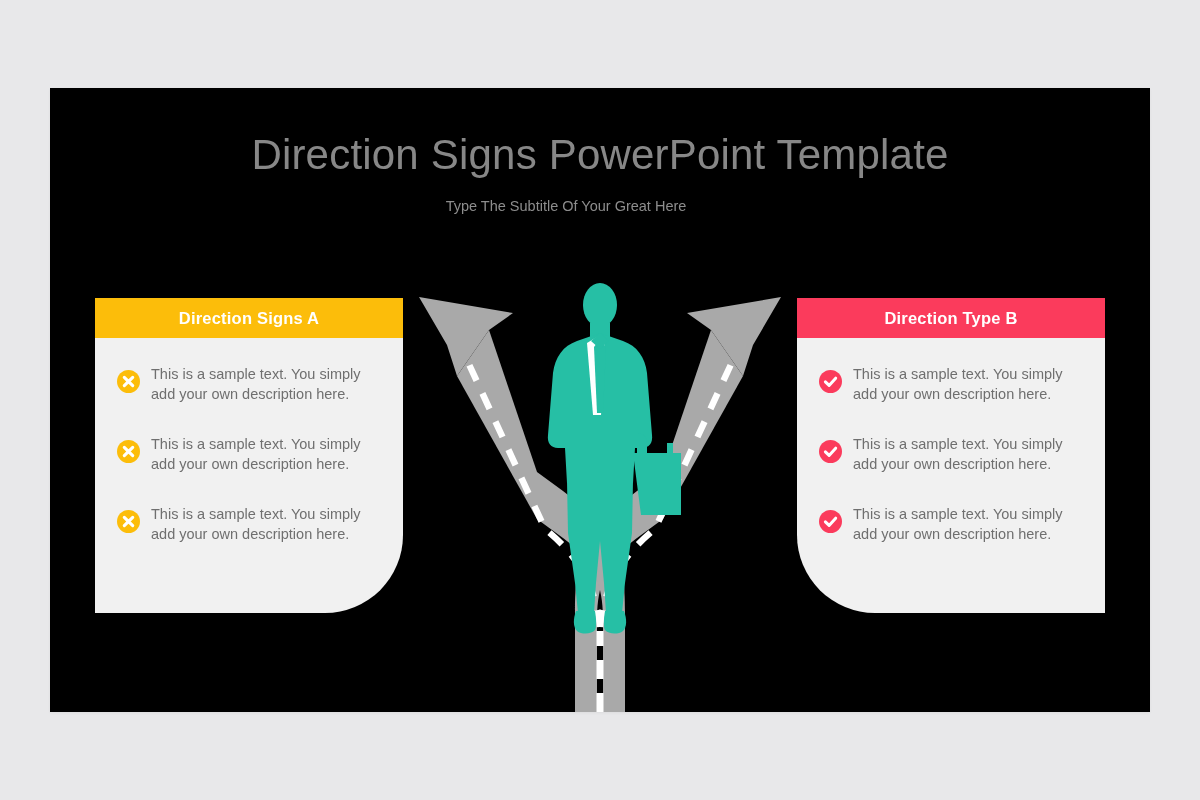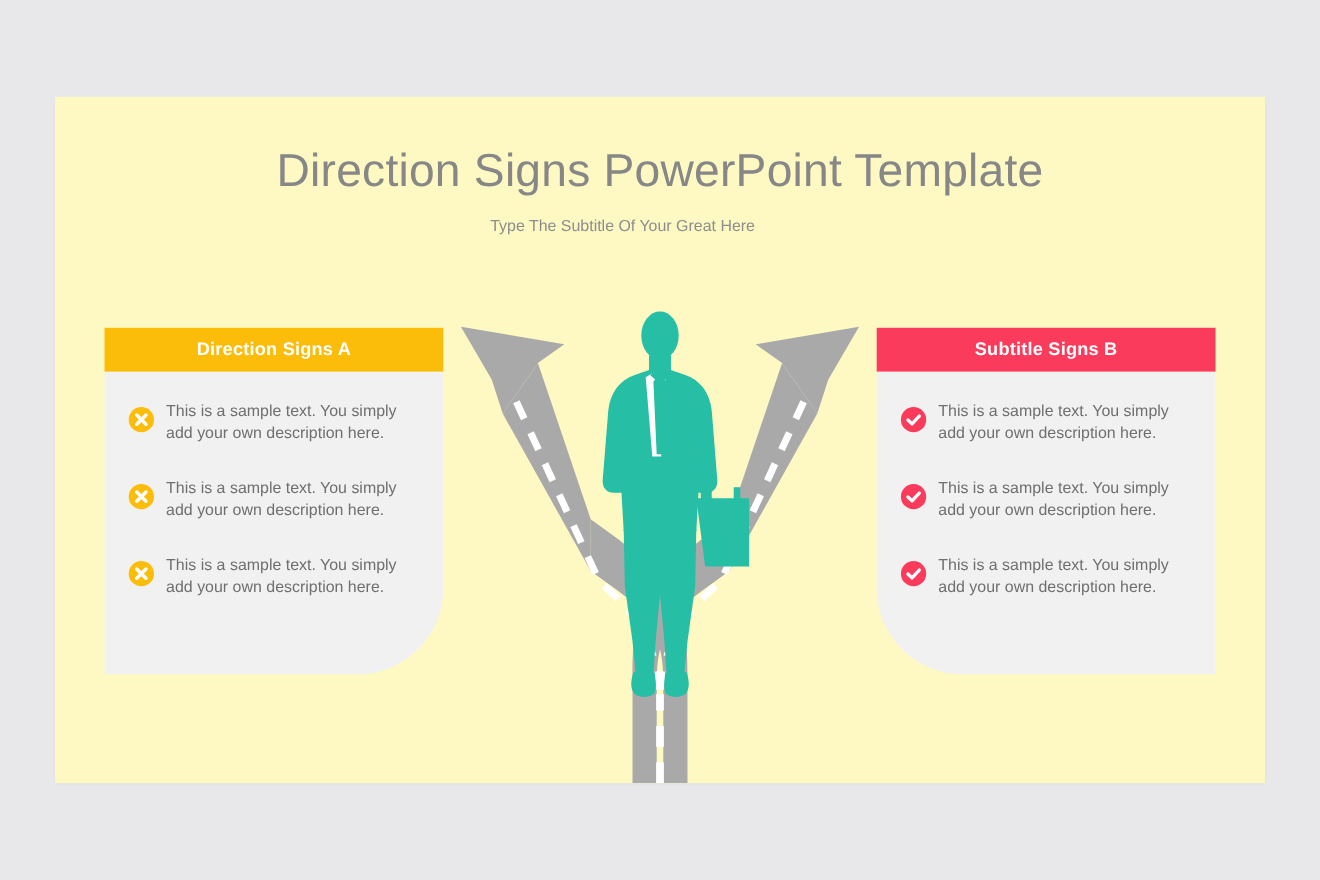--- a/index.html
+++ b/index.html
@@ -20,21 +20,21 @@
     height: 800px;
   }
 
   
   .slide {
     position: absolute;
     left: 50px;
     top: 88px;
     width: 1100px;
     height: 624px;
-    background: #fef9c3;
+    background: #000000;
     overflow: hidden;
     box-shadow: 0 1px 3px rgba(0,0,0,0.05);
   }
 
   
   .title {
     position: absolute;
     left: 0;
     top: 43px;
     width: 1100px;
@@ -172,21 +172,21 @@
               <path d="M7.3 7.3 L15.7 15.7 M15.7 7.3 L7.3 15.7" stroke="#ffffff" stroke-width="3.1" stroke-linecap="round"></path>
             </svg>
           </span>
           <span class="bullet-text">This is a sample text. You simply add your own description here.</span>
         </div>
 
       </div>
     </div>
 
     <div class="panel panel-right">
-      <div class="panel-header rose">Subtitle Signs  B</div>
+      <div class="panel-header rose">Direction Type  B</div>
       <div class="panel-body">
 
         <div class="bullet">
           <span class="bullet-icon rose">
             <svg viewBox="0 0 23 23">
               <path d="M6.4 11.8 L10.1 15.4 L16.7 8.2" fill="none" stroke="#ffffff" stroke-width="3.0" stroke-linecap="round" stroke-linejoin="round"></path>
             </svg>
           </span>
           <span class="bullet-text">This is a sample text. You simply add your own description here.</span>
         </div>

